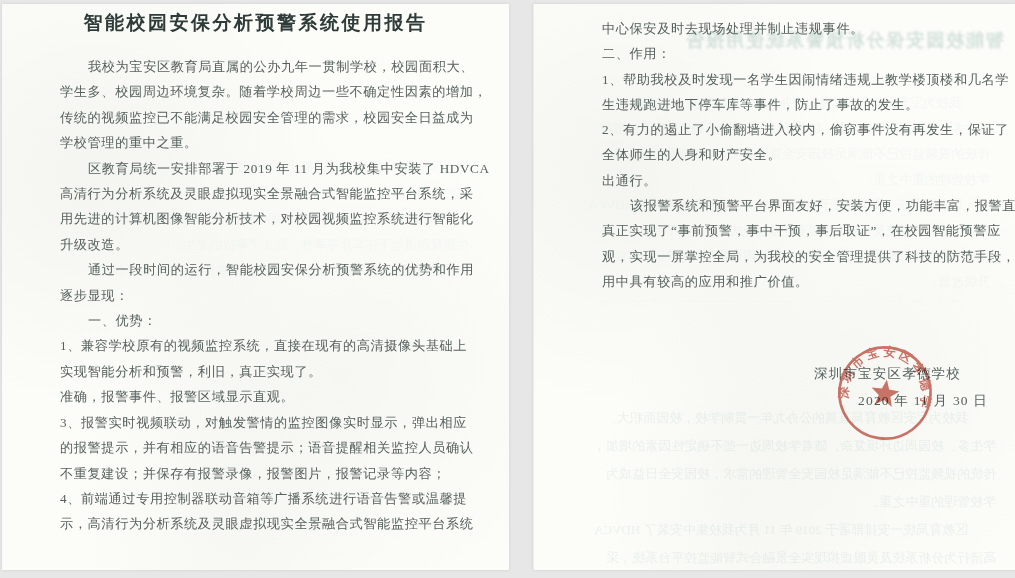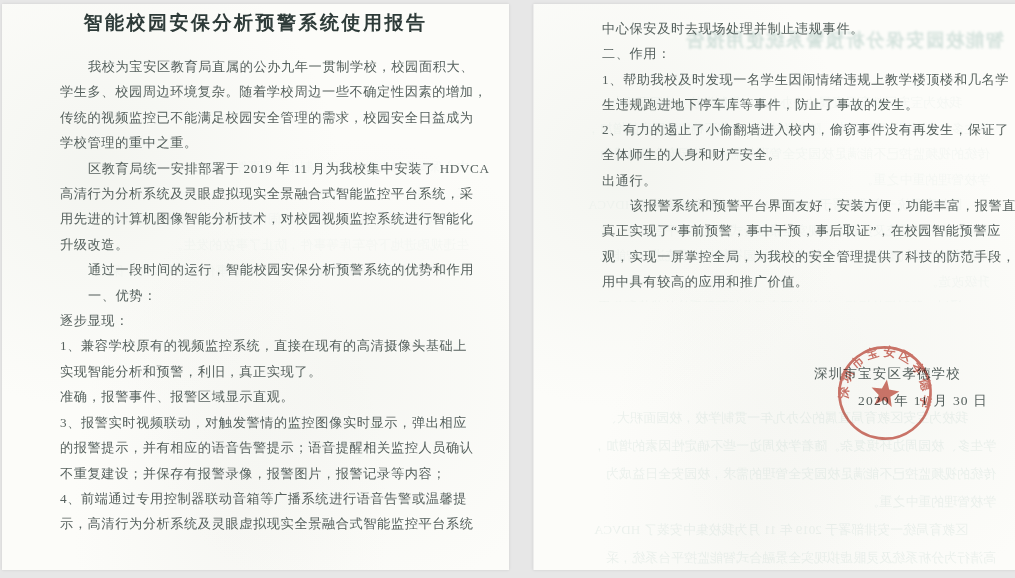--- a/index.html
+++ b/index.html
@@ -74,22 +74,22 @@
 
     <div class="line ind2">我校为宝安区教育局直属的公办九年一贯制学校，校园面积大、</div>
         <div class="line">学生多、校园周边环境复杂。随着学校周边一些不确定性因素的增加，</div>
         <div class="line">传统的视频监控已不能满足校园安全管理的需求，校园安全日益成为</div>
         <div class="line">学校管理的重中之重。</div>
         <div class="line ind2">区教育局统一安排部署于 2019 年 11 月为我校集中安装了 HDVCA</div>
         <div class="line">高清行为分析系统及灵眼虚拟现实全景融合式智能监控平台系统，采</div>
         <div class="line">用先进的计算机图像智能分析技术，对校园视频监控系统进行智能化</div>
         <div class="line">升级改造。</div>
         <div class="line ind2">通过一段时间的运行，智能校园安保分析预警系统的优势和作用</div>
+        <div class="line">逐步显现：</div>
         <div class="line ind2">一、优势：</div>
-        <div class="line">逐步显现：</div>
         <div class="line">1、兼容学校原有的视频监控系统，直接在现有的高清摄像头基础上</div>
         <div class="line">实现智能分析和预警，利旧，真正实现了。</div>
         <div class="line">准确，报警事件、报警区域显示直观。</div>
         <div class="line">3、报警实时视频联动，对触发警情的监控图像实时显示，弹出相应</div>
         <div class="line">的报警提示，并有相应的语音告警提示；语音提醒相关监控人员确认</div>
         <div class="line">不重复建设；并保存有报警录像，报警图片，报警记录等内容；</div>
         <div class="line">4、前端通过专用控制器联动音箱等广播系统进行语音告警或温馨提</div>
         <div class="line">示，高清行为分析系统及灵眼虚拟现实全景融合式智能监控平台系统</div>
       </div>
   </div>

